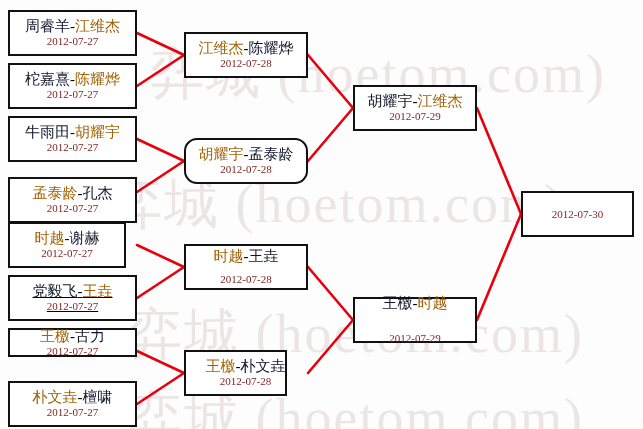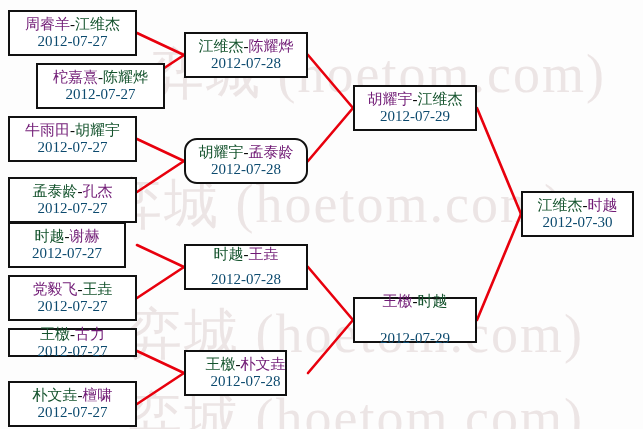--- a/index.html
+++ b/index.html
@@ -56,26 +56,26 @@
     flex-direction: column;
     align-items: center;
     justify-content: center;
     line-height: 1.12;
   }
   .match-players {
     font-size: 15px;
     white-space: nowrap;
     color: #000000;
   }
-  .match-players .winner { color: #14532d; }
-  .match-players .loser  { color: #701a75; }
+  .match-players .winner { color: #a16207; }
+  .match-players .loser  { color: #0f172a; }
   .match-players .dash   { color: #000000; }
   .match-date {
-    font-size: 15px;
-    color: #0c4a6e;
+    font-size: 11px;
+    color: #7f1d1d;
     letter-spacing: 0px;
     white-space: nowrap;
     font-family: "Liberation Serif", "DejaVu Serif", serif;
   }
 </style>
 </head>
 <body>
 
 <div id="bracket-root">
 
@@ -110,41 +110,41 @@
       <line x1="477" y1="108" x2="521" y2="214"></line>
       <line x1="477" y1="320" x2="521" y2="214"></line>
     </g>
   </svg>
 
   <div class="match-box" style="left:8px;  top:10px;  width:129px; height:46px;">
     <div class="match-players"><span class="loser">周睿羊</span><span class="dash">-</span><span class="winner">江维杰</span></div>
     <div class="match-date">2012-07-27</div>
   </div>
 
-  <div class="match-box" style="left:8px;  top:63px;  width:129px; height:46px;margin-left:28px;">
+  <div class="match-box" style="left:8px;  top:63px;  width:129px; height:46px;">
     <div class="match-players"><span class="loser">柁嘉熹</span><span class="dash">-</span><span class="winner">陈耀烨</span></div>
     <div class="match-date">2012-07-27</div>
   </div>
 
   <div class="match-box" style="left:8px;  top:116px; width:129px; height:46px;">
     <div class="match-players"><span class="loser">牛雨田</span><span class="dash">-</span><span class="winner">胡耀宇</span></div>
     <div class="match-date">2012-07-27</div>
   </div>
 
   <div class="match-box" style="left:8px;  top:177px; width:129px; height:46px;">
     <div class="match-players"><span class="winner">孟泰龄</span><span class="dash">-</span><span class="loser">孔杰</span></div>
     <div class="match-date">2012-07-27</div>
   </div>
 
   <div class="match-box" style="left:8px;  top:222px; width:118px; height:46px;">
     <div class="match-players"><span class="winner">时越</span><span class="dash">-</span><span class="loser">谢赫</span></div>
     <div class="match-date">2012-07-27</div>
   </div>
 
-  <div class="match-box" style="left:8px;  top:275px; width:129px; height:46px;">
+  <div class="match-box" style="left:8px;  top:275px; width:129px; height:46px;text-decoration:underline;">
     <div class="match-players"><span class="loser">党毅飞</span><span class="dash">-</span><span class="winner">王垚</span></div>
     <div class="match-date">2012-07-27</div>
   </div>
 
   <div class="match-box" style="left:8px;  top:328px; width:129px; height:29px;text-align:center;">
     <div class="match-players"><span class="winner">王檄</span><span class="dash">-</span><span class="loser">古力</span></div>
     <div class="match-date">2012-07-27</div>
   </div>
 
   <div class="match-box" style="left:8px;  top:381px; width:129px; height:46px;">
@@ -176,17 +176,16 @@
     <div class="match-players"><span class="loser">胡耀宇</span><span class="dash">-</span><span class="winner">江维杰</span></div>
     <div class="match-date">2012-07-29</div>
   </div>
 
   <div class="match-box" style="left:353px; top:297px; width:124px; height:46px;gap:20px;">
     <div class="match-players"><span class="loser">王檄</span><span class="dash">-</span><span class="winner">时越</span></div>
     <div class="match-date">2012-07-29</div>
   </div>
 
   <div class="match-box" style="left:521px; top:191px; width:113px; height:46px;">
-    <div class="match-players"><span class="winner">江维杰</span><span class="dash">-</span><span class="loser">时越</span></div>
     <div class="match-date">2012-07-30</div>
   </div>
 
 </div>
 
 </body></html>

